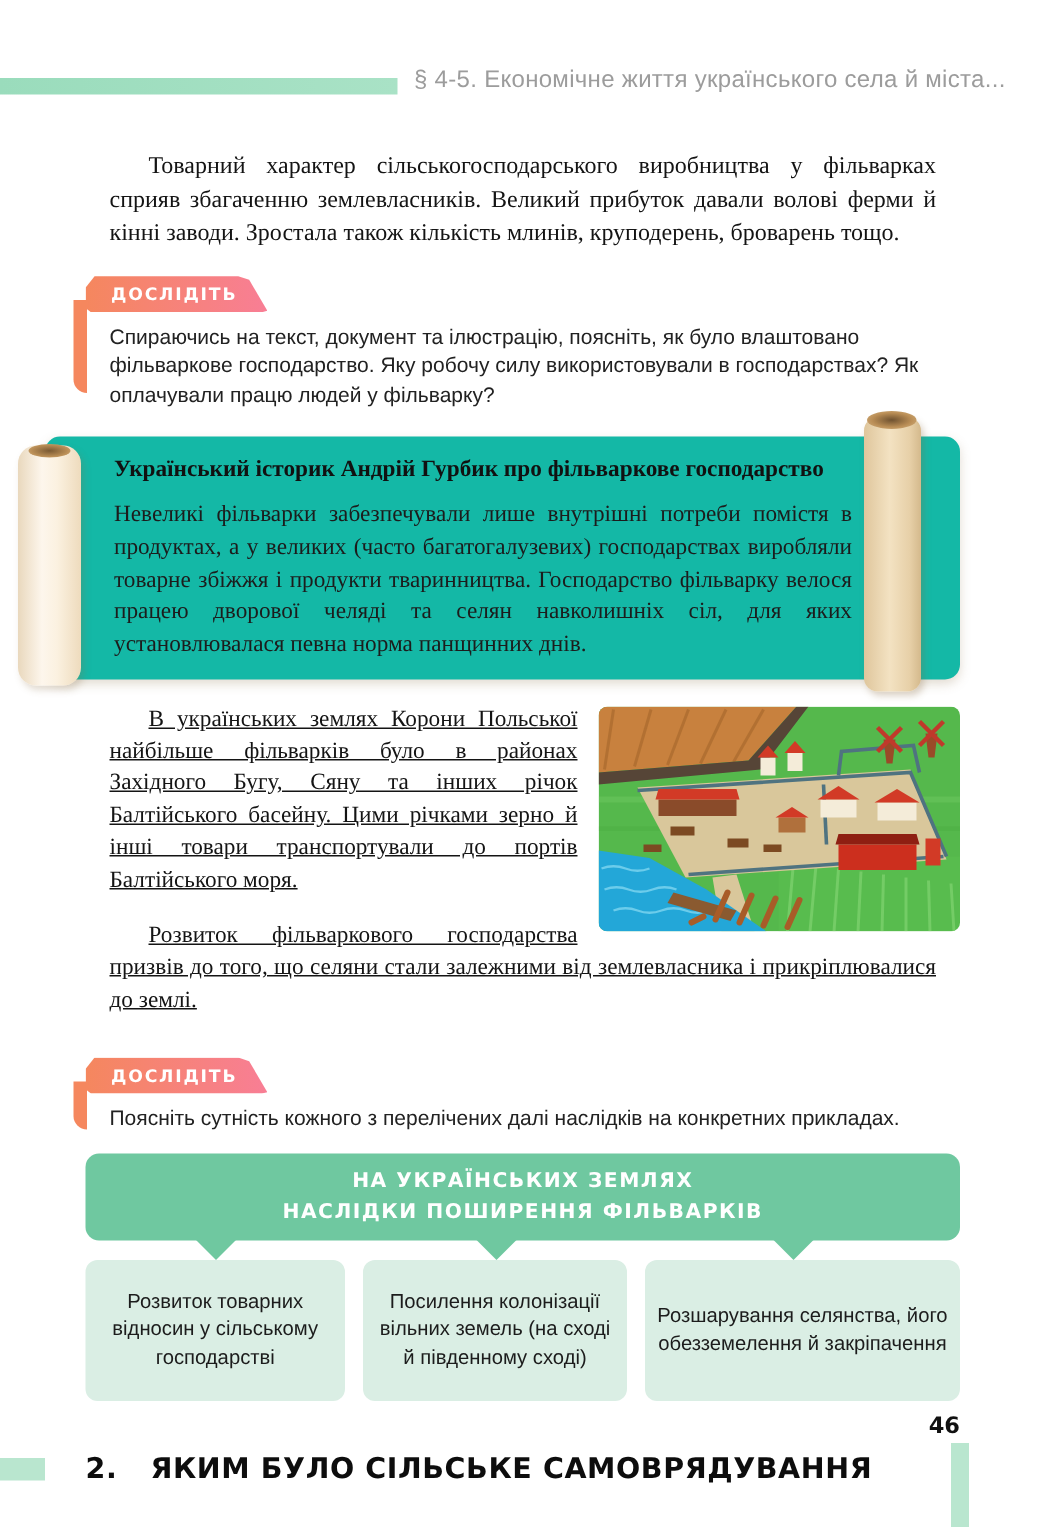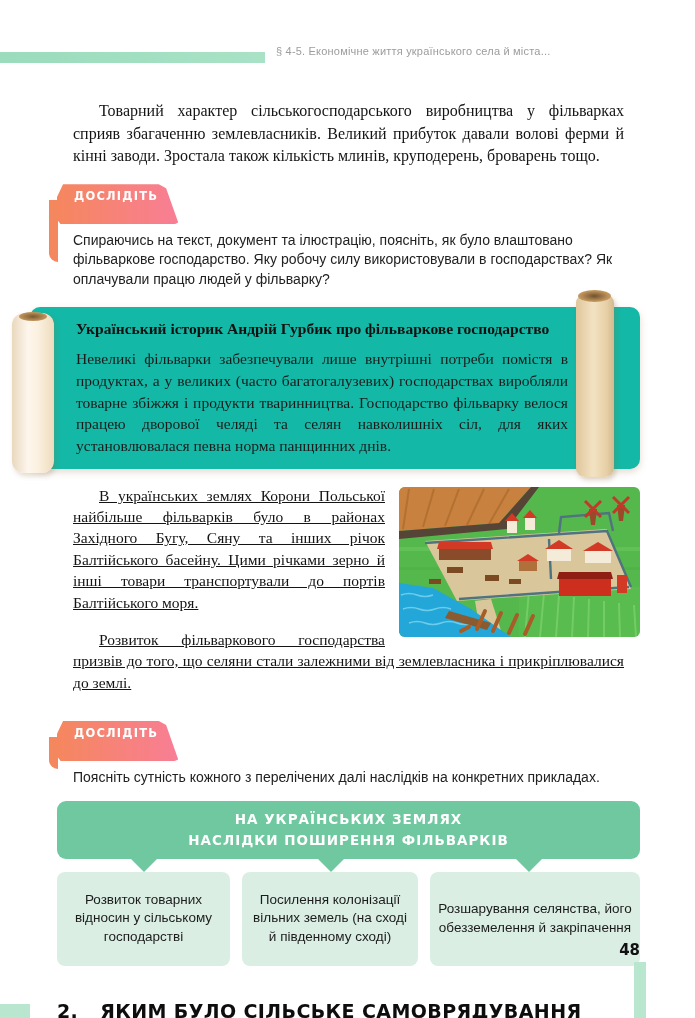--- a/index.html
+++ b/index.html
@@ -4,29 +4,29 @@
 <style>
   html,body{margin:0;padding:0;background:#ffffff;}
   .page{
     position:relative;width:695px;height:1018px;margin:0 auto;background:#ffffff;
     font-family:"Liberation Serif",serif;color:#1a1a1a;overflow:hidden;
   }
   
   .rh-bar{position:absolute;left:0;top:52px;width:265px;height:11px;
     background:linear-gradient(90deg,#9adcbc,#a9e2c6);}
   .rh-text{position:absolute;left:276px;top:45px;
-    font-family:"Liberation Sans",sans-serif;font-size:11px;color:#9c9c9c;letter-spacing:.2px;}
+    font-family:"Liberation Sans",sans-serif;font-size:16px;color:#9c9c9c;letter-spacing:.2px;}
   
   .content{padding:84px 55px 0 57px;}
   p{margin:16px;}
   .body-par{font-size:16px;line-height:1.42;text-align:justify;text-indent:26px;color:#141414;}
   
   .task{position:relative;margin-top:12px;}
   .task-badge{
-    position:relative;display:inline-block;padding:5px 20px 21px 17px;
+    position:relative;display:inline-block;padding:5px 20px 5px 17px;
     font-family:"DejaVu Sans",sans-serif;font-weight:bold;font-size:11.5px;letter-spacing:1.2px;
     color:#ffffff;
     clip-path:polygon(0% 32%,5% 0%,84% 0%,90% 10%,100% 96%,97% 100%,3% 100%,0% 88%);
   }
   .badge-research{background:linear-gradient(90deg,#f5875e,#f87e95);}
   .badge-ponder{background:linear-gradient(90deg,#ee6fad,#8a86d6);margin-top:44px;}
   .task-tail{position:absolute;left:-8px;top:16px;width:9px;border-radius:0 0 0 12px;}
   .tail-research{background:#f5875e;}
   .tail-ponder{background:#ee6fad;}
   .task-text{
@@ -250,16 +250,16 @@
     </div>
 
     <div class="task">
       <div class="task-tail tail-ponder tail-short"></div>
       <div class="task-badge badge-ponder">ПОМІРКУЙТЕ</div>
       <div class="task-text">Яку роль відігравало самоврядування в житті селян?</div>
     </div>
 
   </div>
 
-  <div class="page-number">48</div>
+  <div class="page-number">46</div>
   <div class="bottom-bar"></div>
 
 </div>
 
 </body></html>

